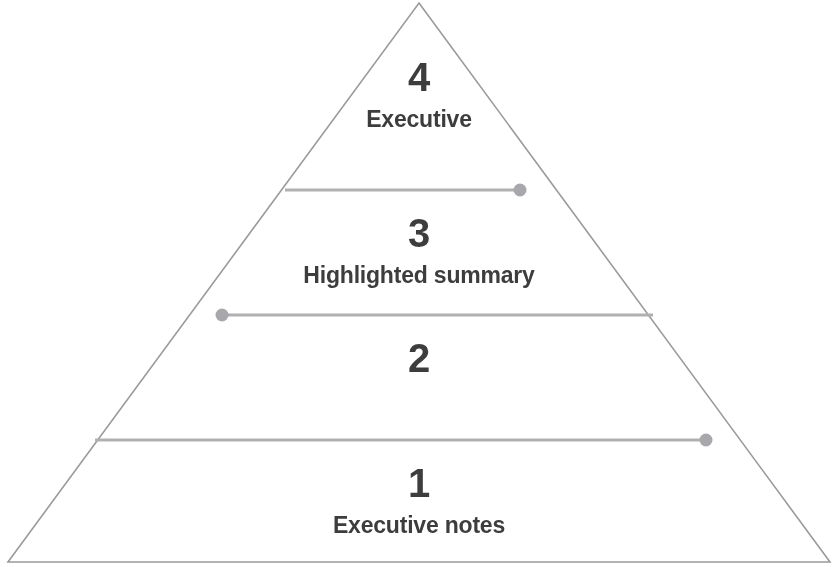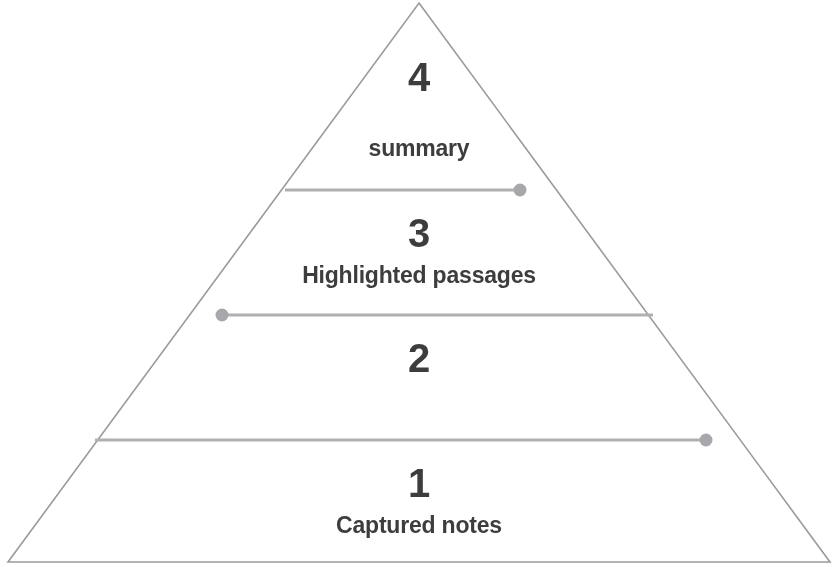--- a/index.html
+++ b/index.html
@@ -76,32 +76,31 @@
 
     <g>
       <line x1="95" y1="440" x2="706" y2="440" stroke="#b0b0b2" stroke-width="3.2" stroke-linecap="butt"></line>
       <circle cx="706" cy="440" r="6.5" fill="#a8a8ac"></circle>
     </g>
   </svg>
 
   <div class="tier-text" id="tier-4-text">
     <div class="tier-number">4</div>
     <div class="tier-label">
-      <br>
-      <span>summary</span>
+      <span>Executive</span><br>
     </div>
   </div>
 
   <div class="tier-text" id="tier-3-text">
     <div class="tier-number">3</div>
-    <div class="tier-label">Highlighted passages</div>
+    <div class="tier-label">Highlighted summary</div>
   </div>
 
   <div class="tier-text" id="tier-2-text">
     <div class="tier-number">2</div>
   </div>
 
   <div class="tier-text" id="tier-1-text">
     <div class="tier-number">1</div>
-    <div class="tier-label">Captured notes</div>
+    <div class="tier-label">Executive notes</div>
   </div>
 
 </div>
 
 </body></html>

